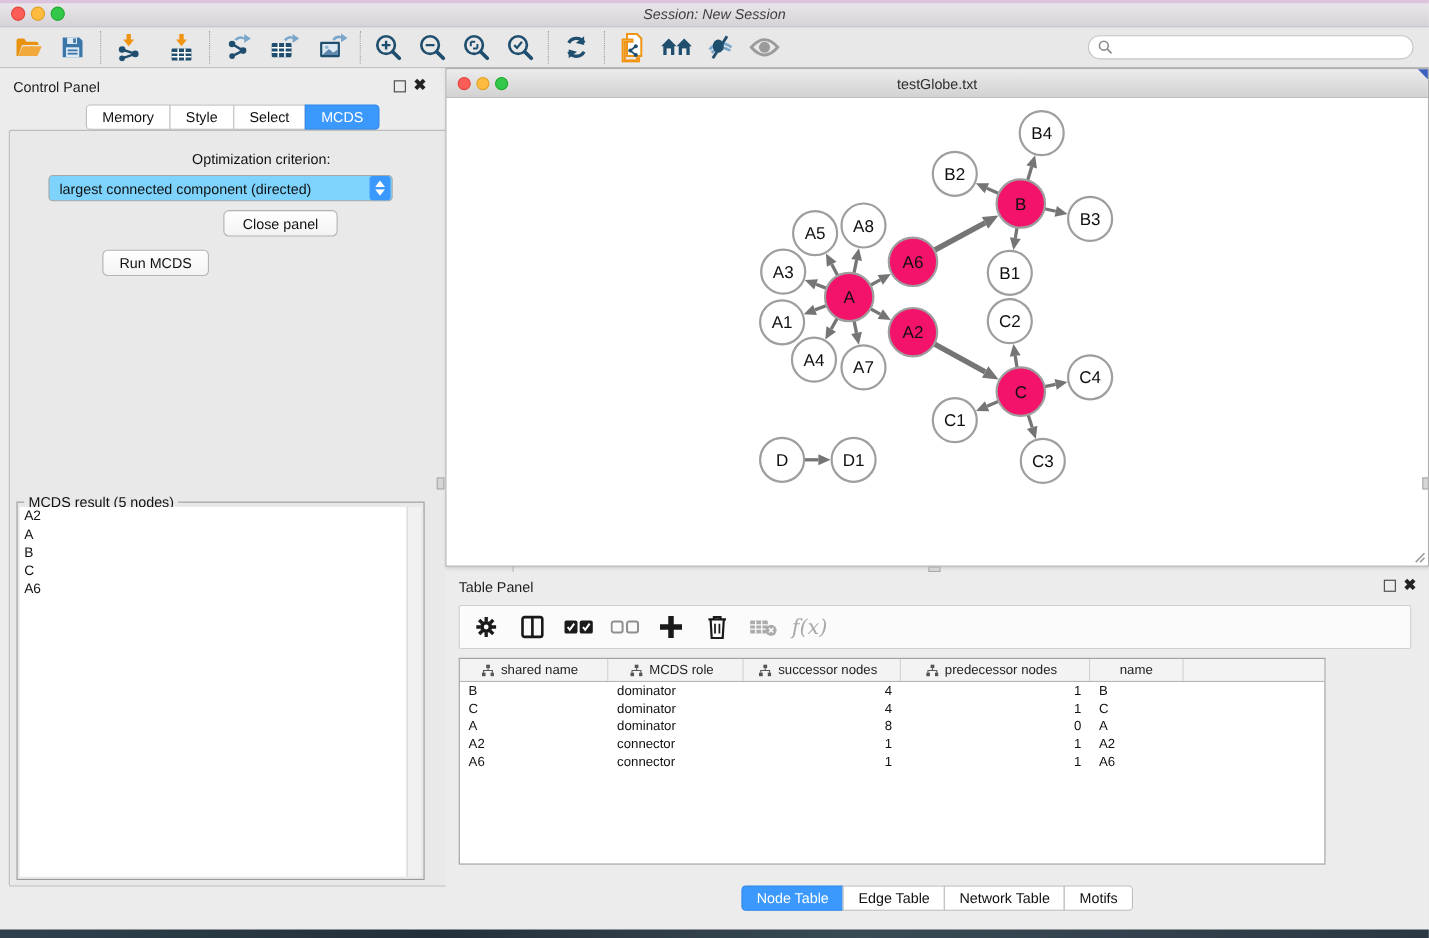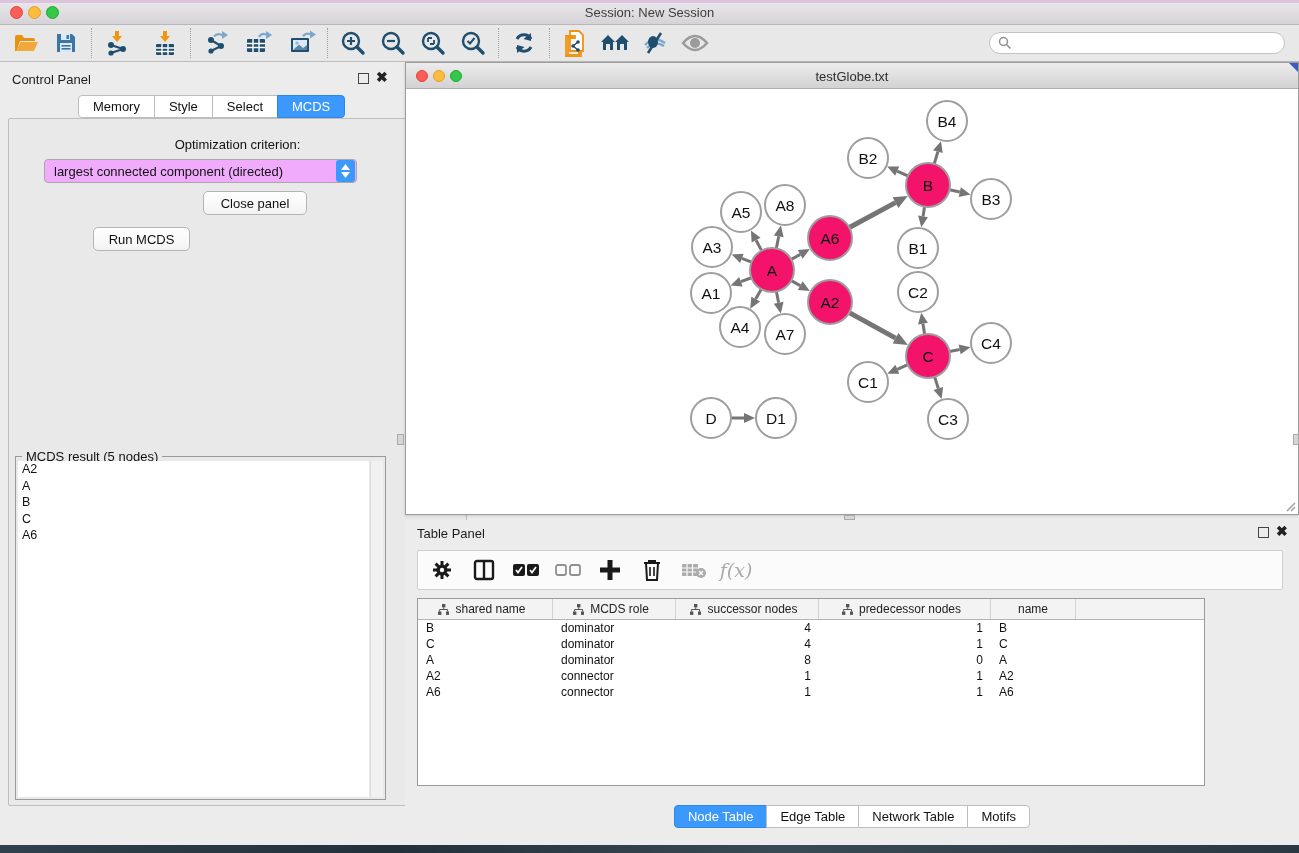--- a/index.html
+++ b/index.html
@@ -2,21 +2,21 @@
 <html><head>
 <meta charset="utf-8">
 <style>
   * { margin:0; padding:0; box-sizing:border-box; }
   html,body { width:1299px; height:853px; overflow:hidden; font-family:"Liberation Sans",sans-serif; background:#ececec; }
   .abs { position:absolute; }
   #app { position:relative; width:1299px; height:853px; background:#ececec; }
 
   
   #titlebar { left:0; top:0; width:1299px; height:25px;
-    background:linear-gradient(#ece9ed,#d6d3d8); border-bottom:1px solid #b9b6ba; }
+    background:linear-gradient(#ece9ed,#d6d3d8); border-bottom:1px solid #b9b6ba;font-style:italic; }
   #titlebar::before { content:""; position:absolute; left:0; top:0; width:100%; height:3px; background:#dcc3de; }
   .tl { position:absolute; top:6px; width:13px; height:13px; border-radius:50%; }
   .tl.red { background:#fc5d57; border:1px solid #e2443e; }
   .tl.yellow { background:#fdbc40; border:1px solid #dfa023; }
   .tl.green { background:#34c84a; border:1px solid #1da92d; }
   #main-title { position:absolute; top:5px; left:0; width:100%; text-align:center; font-size:13px; color:#3d3d3d; }
 
   
   #toolbar { left:0; top:25px; width:1299px; height:37px; background:#e9e8e9; border-bottom:1px solid #bcbcbc;
     display:flex; align-items:center; padding:0 6px; }
@@ -33,21 +33,21 @@
   .panel-close { position:absolute; top:8px; font-size:14px; font-weight:bold; color:#222; line-height:14px; }
   #cp-tabs { position:absolute; left:78px; top:33px; display:flex; }
   .cp-tab { height:23px; padding:0 14px; font-size:13px; background:#fff; border:1px solid #bdbdbd;
     display:flex; align-items:center; margin-left:-1px; color:#111; }
   .cp-tab:first-child { border-radius:4px 0 0 4px; margin-left:0; }
   .cp-tab:last-child { border-radius:0 4px 4px 0; }
   .cp-tab.selected { background:#3b99fd; border-color:#2e86e8; color:#fff; }
   #cp-content { position:absolute; left:8px; top:56px; width:459px; height:688px;
     background:#e9e9e9; border:1px solid #bdbdbd; border-radius:2px; }
   #opt-label { position:absolute; left:0; top:18px; width:100%; text-align:center; font-size:13px; color:#111; }
-  #criterion-select { position:absolute; left:35px; top:40px; width:313px; height:24px; background:#f0abfc;
+  #criterion-select { position:absolute; left:35px; top:40px; width:313px; height:24px; background:#7dd3fc;
     border:1px solid #a8a8a8; border-radius:4px; display:flex; align-items:center; }
   #criterion-value { flex:1; font-size:13px; padding-left:9px; color:#111; white-space:nowrap; }
   #criterion-stepper { width:19px; height:22px; background:#3b99fd; border-radius:3px; margin-right:1px;
     display:flex; flex-direction:column; align-items:center; justify-content:center; color:#fff; }
   #criterion-stepper svg { display:block; }
   .cp-btn { position:absolute; top:72px; height:24px; background:linear-gradient(#ffffff,#f3f3f3);
     border:1px solid #b5b5b5; border-radius:5px; font-size:13px; color:#111;
     display:flex; align-items:center; justify-content:center; }
   #run-btn { left:84px; width:97px;margin-top:36px; }
   #closepanel-btn { left:194px; width:104px; }

